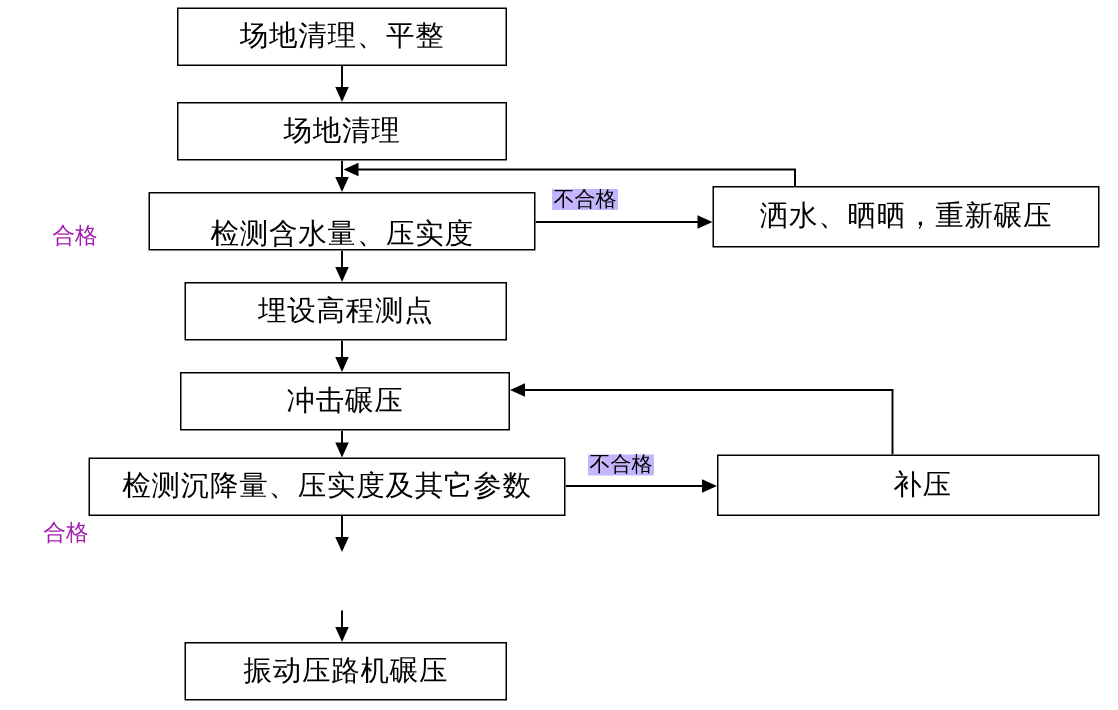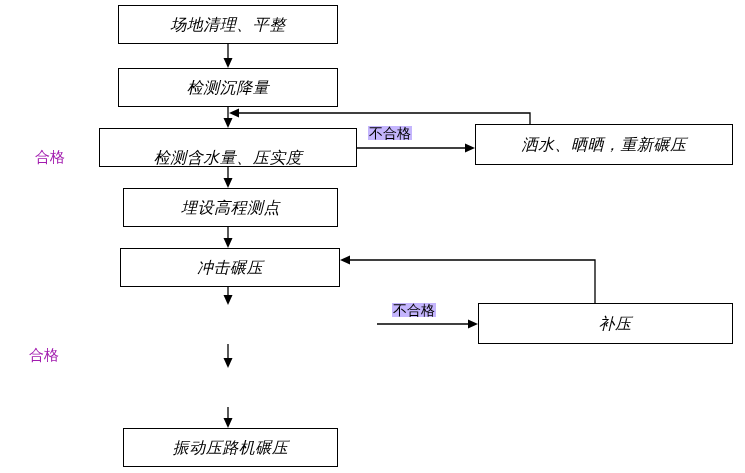--- a/index.html
+++ b/index.html
@@ -19,25 +19,24 @@
   }
   .node {
     position: absolute;
     box-sizing: border-box;
     border: 1.3px solid #000000;
     background: #ffffff;
     display: flex;
     align-items: center;
     justify-content: center;
     color: #000000;
-    font-size: 16px;
+    font-size: 19px;
     line-height: 1;
     letter-spacing: 0.5px;
     white-space: nowrap;
-    font-style: italic;
   }
   .label-free {
     position: absolute;
     color: #a21caf;
     font-size: 15px;
     line-height: 1;
     white-space: nowrap;
   }
   .edge-label {
     position: absolute;
@@ -105,39 +104,42 @@
 
     <line x1="228" y1="407" x2="228" y2="421"></line>
     <polygon points="228,428 223.5,418 232.5,418"></polygon>
   </svg>
 
   <div class="node" style="left:118px; top:5px; width:220px; height:39px;">
     <span>场地清理、平整</span>
   </div>
 
   <div class="node" style="left:118px; top:68px; width:220px; height:39px;">
-    <span>检测沉降量</span>
+    <span>场地清理</span>
   </div>
 
   <div class="node" style="left:99px; top:128px; width:258px; height:39px;align-items:flex-end;">
     <span>检测含水量、压实度</span>
   </div>
 
   <div class="node" style="left:475px; top:124px; width:258px; height:41px;">
     <span>洒水、晒晒，重新碾压</span>
   </div>
 
   <div class="node" style="left:123px; top:188px; width:215px; height:39px;">
     <span>埋设高程测点</span>
   </div>
 
   <div class="node" style="left:120px; top:248px; width:220px; height:39px;align-items:center;">
     <span>冲击碾压</span>
   </div>
 
+  <div class="node" style="left:59px; top:305px; width:318px; height:39px;">
+    <span>检测沉降量、压实度及其它参数</span>
+  </div>
 
   <div class="node" style="left:478px; top:303px; width:255px; height:41px;padding-left:19px;">
     <span>补压</span>
   </div>
 
 
   <div class="node" style="left:123px; top:428px; width:215px; height:39px;">
     <span>振动压路机碾压</span>
   </div>
 

